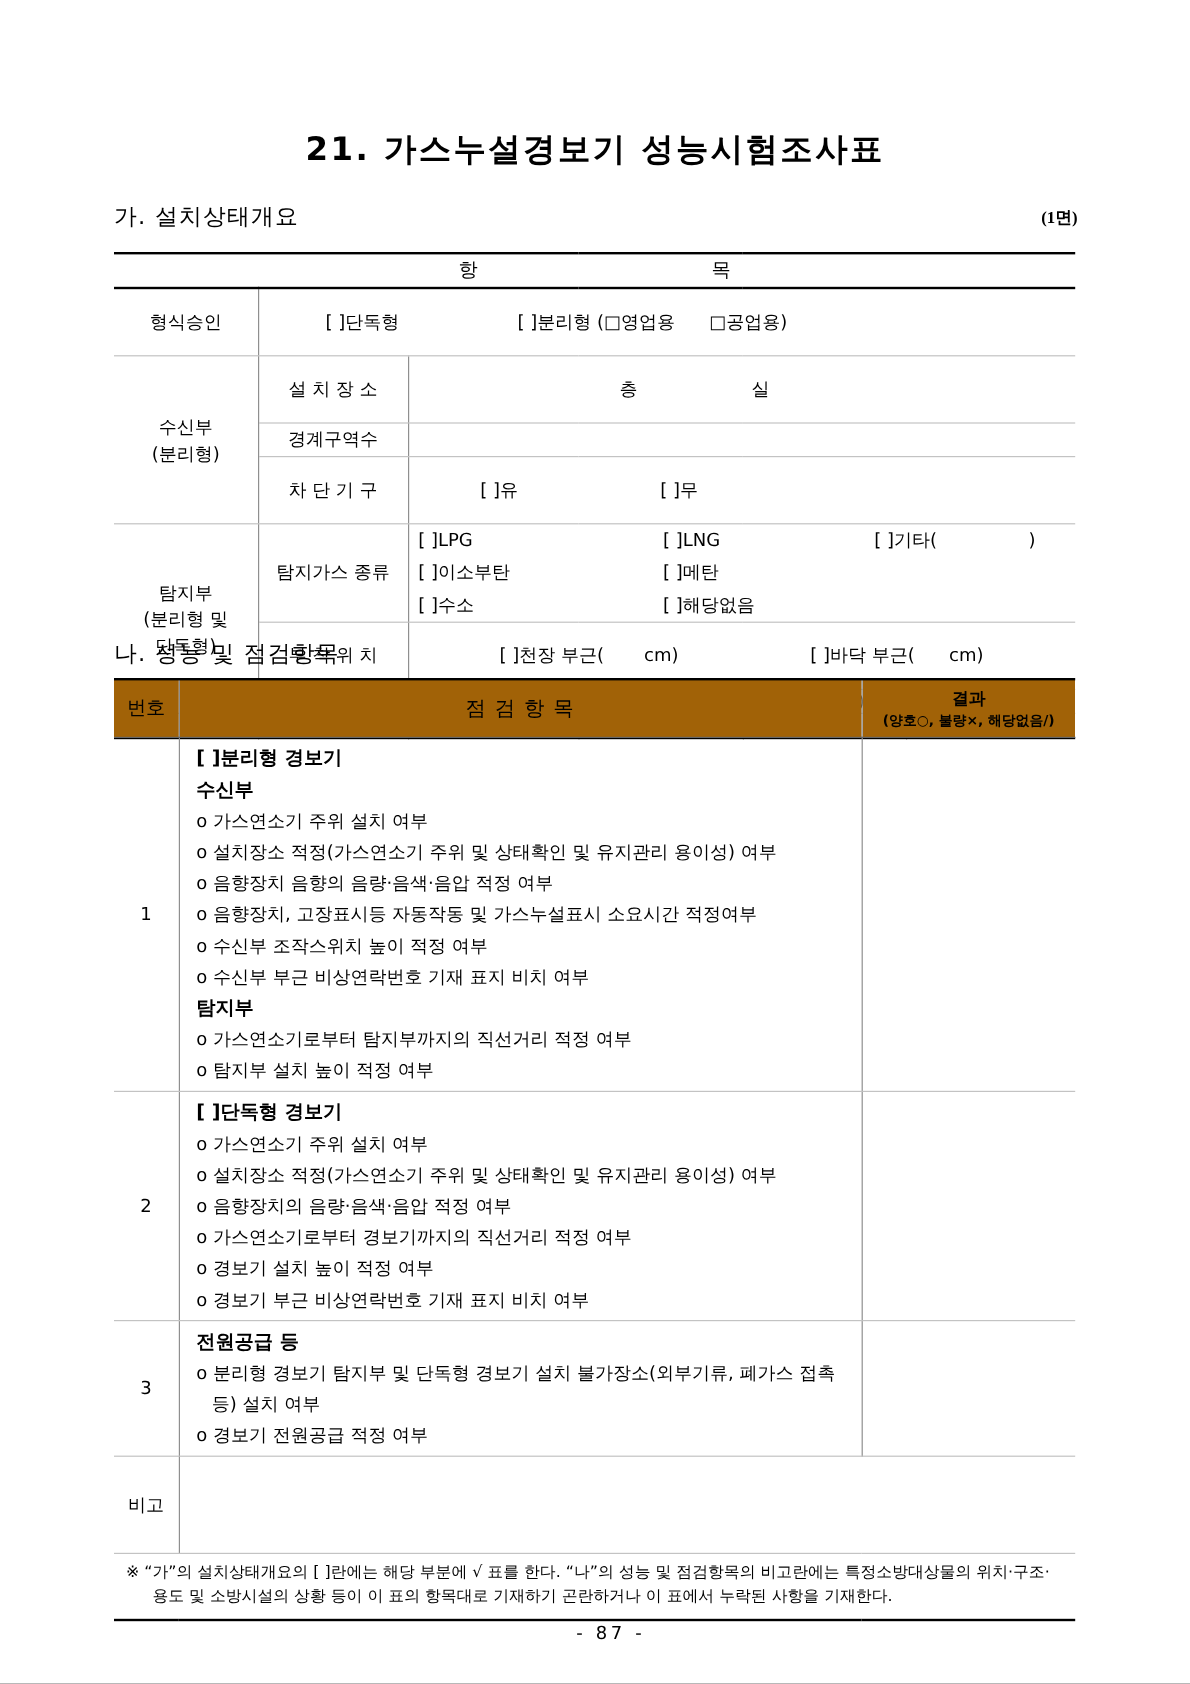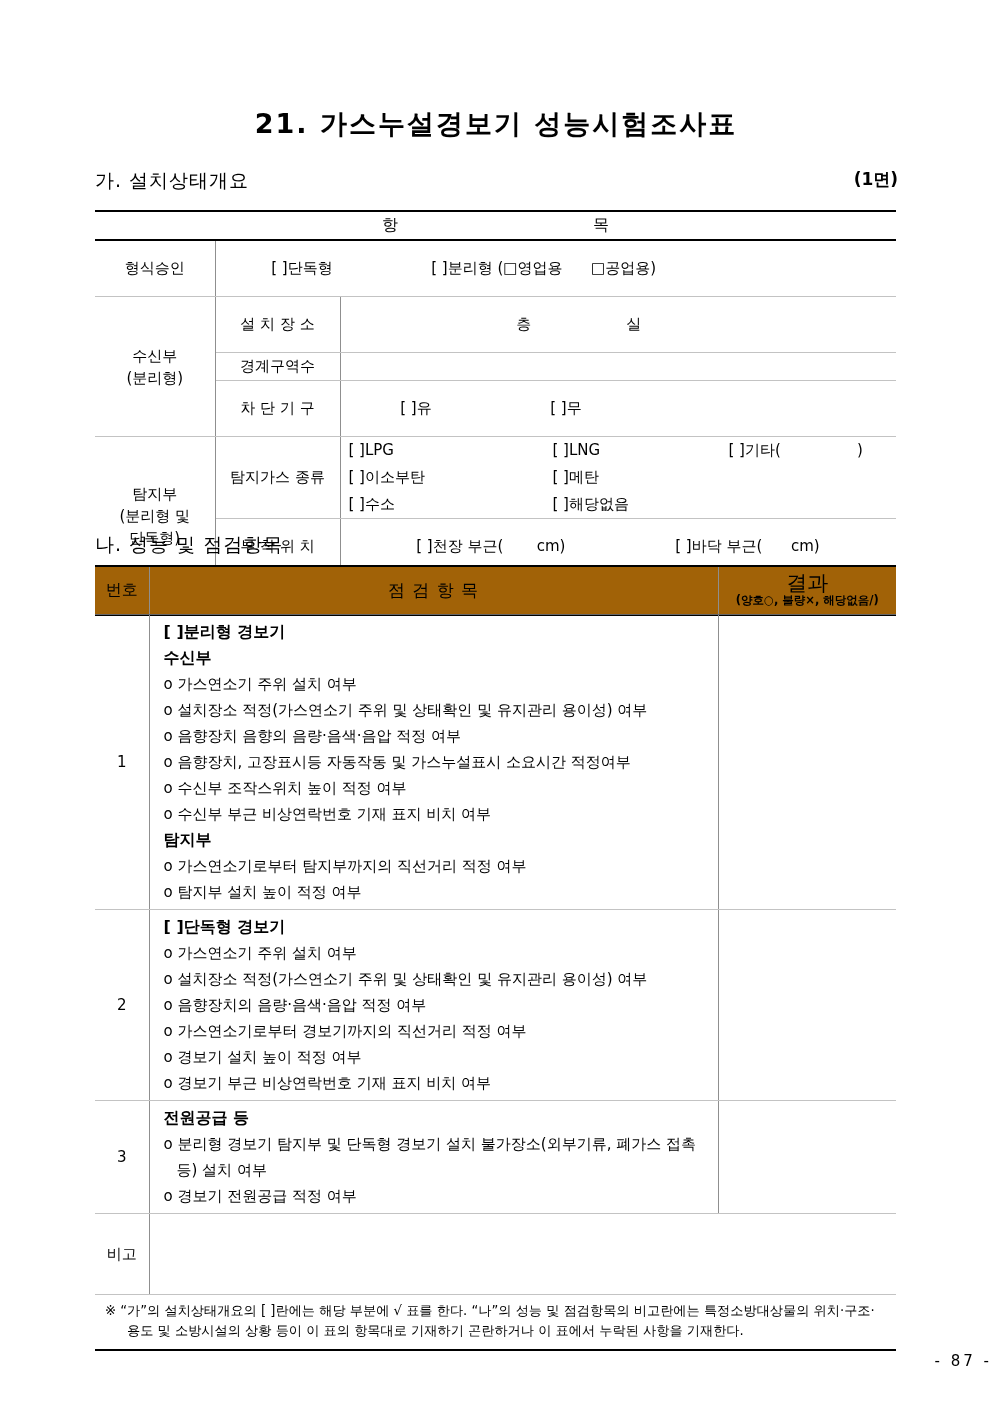--- a/index.html
+++ b/index.html
@@ -13,21 +13,21 @@
     font-size:27px; font-weight:bold; letter-spacing:2px; margin:0;
   }
   .sec-head-a{
     position:absolute; left:95px; width:803px; top:168px;
     display:flex; justify-content:space-between; align-items:flex-end;
   }
   .sec-head-b{
     position:absolute; left:95px; width:803px; top:532px;
   }
   .sec-title{ font-size:19px; font-weight:500; letter-spacing:1px;}
-  .page-note{ font-size:17px; font-weight:bold; padding-bottom:3px;}
+  .page-note{ font-size:14px; font-weight:bold; padding-bottom:3px;font-family:Liberation Serif, serif;}
 
   table{ border-collapse:collapse; table-layout:fixed; }
   td,th{ font-size:15px; font-weight:normal; padding:0 6px; overflow:hidden; }
 
   
   .t1{
     position:absolute; left:95px; top:210px; width:801px;
     border-top:2px solid #000; border-bottom:2px solid #000;
     border-left:hidden; border-right:hidden;
   }
@@ -54,37 +54,37 @@
   .t2 td, .t2 th{
     border-top:1px solid #c3c3c3; border-bottom:1px solid #c3c3c3;
     border-left:1px solid #8f8f8f; border-right:1px solid #8f8f8f;
   }
   .t2 thead th{
     background:#a16207; height:47px; text-align:center; vertical-align:middle;
     border-bottom:1px solid #666;
   }
   .th-item{ font-size:17px; letter-spacing:1px; }
   .th-no{ font-size:16px; }
-  .th-result{ font-size:21px; line-height:19px; }
+  .th-result{ font-size:14px; line-height:19px;font-weight:bold; }
   .th-result-sub{ font-size:11.5px; font-weight:bold; line-height:14px; }
   .cell-no{ text-align:center; vertical-align:middle; font-size:15px; }
   .cell-items{ vertical-align:top; padding:4px 10px 4px 14px; }
   .chk-line{ min-height:26px; line-height:26px; font-size:15px;
              padding-left:13px; text-indent:-13px; }
   .chk-head{ min-height:26px; line-height:26px; font-size:16px; font-weight:bold; }
   .remark-row td{ height:80px; }
   .remark-lbl{ text-align:center; vertical-align:middle; }
   .footnote-row td{
     border-top:1px solid #aaa; padding:6px 8px 8px 10px;
     font-size:13.2px; line-height:20px; vertical-align:top;
   }
   .footnote-text{ display:block; padding-left:22px; text-indent:-22px; word-break:keep-all; }
 
   
-  .footer-page{ position:absolute; left:0; right:0; top:1352px; text-align:right;
+  .footer-page{ position:absolute; left:0; right:0; top:1352px; text-align:center;
                 font-size:15px; letter-spacing:3px;padding-left:26px; }
   .footer-spec{ position:absolute; right:96px; top:1349px; font-size:13.5px; }
 </style>
 </head>
 <body>
 
 <div class="page">
 
   <h1 class="doc-title">21. 가스누설경보기 성능시험조사표</h1>
 

